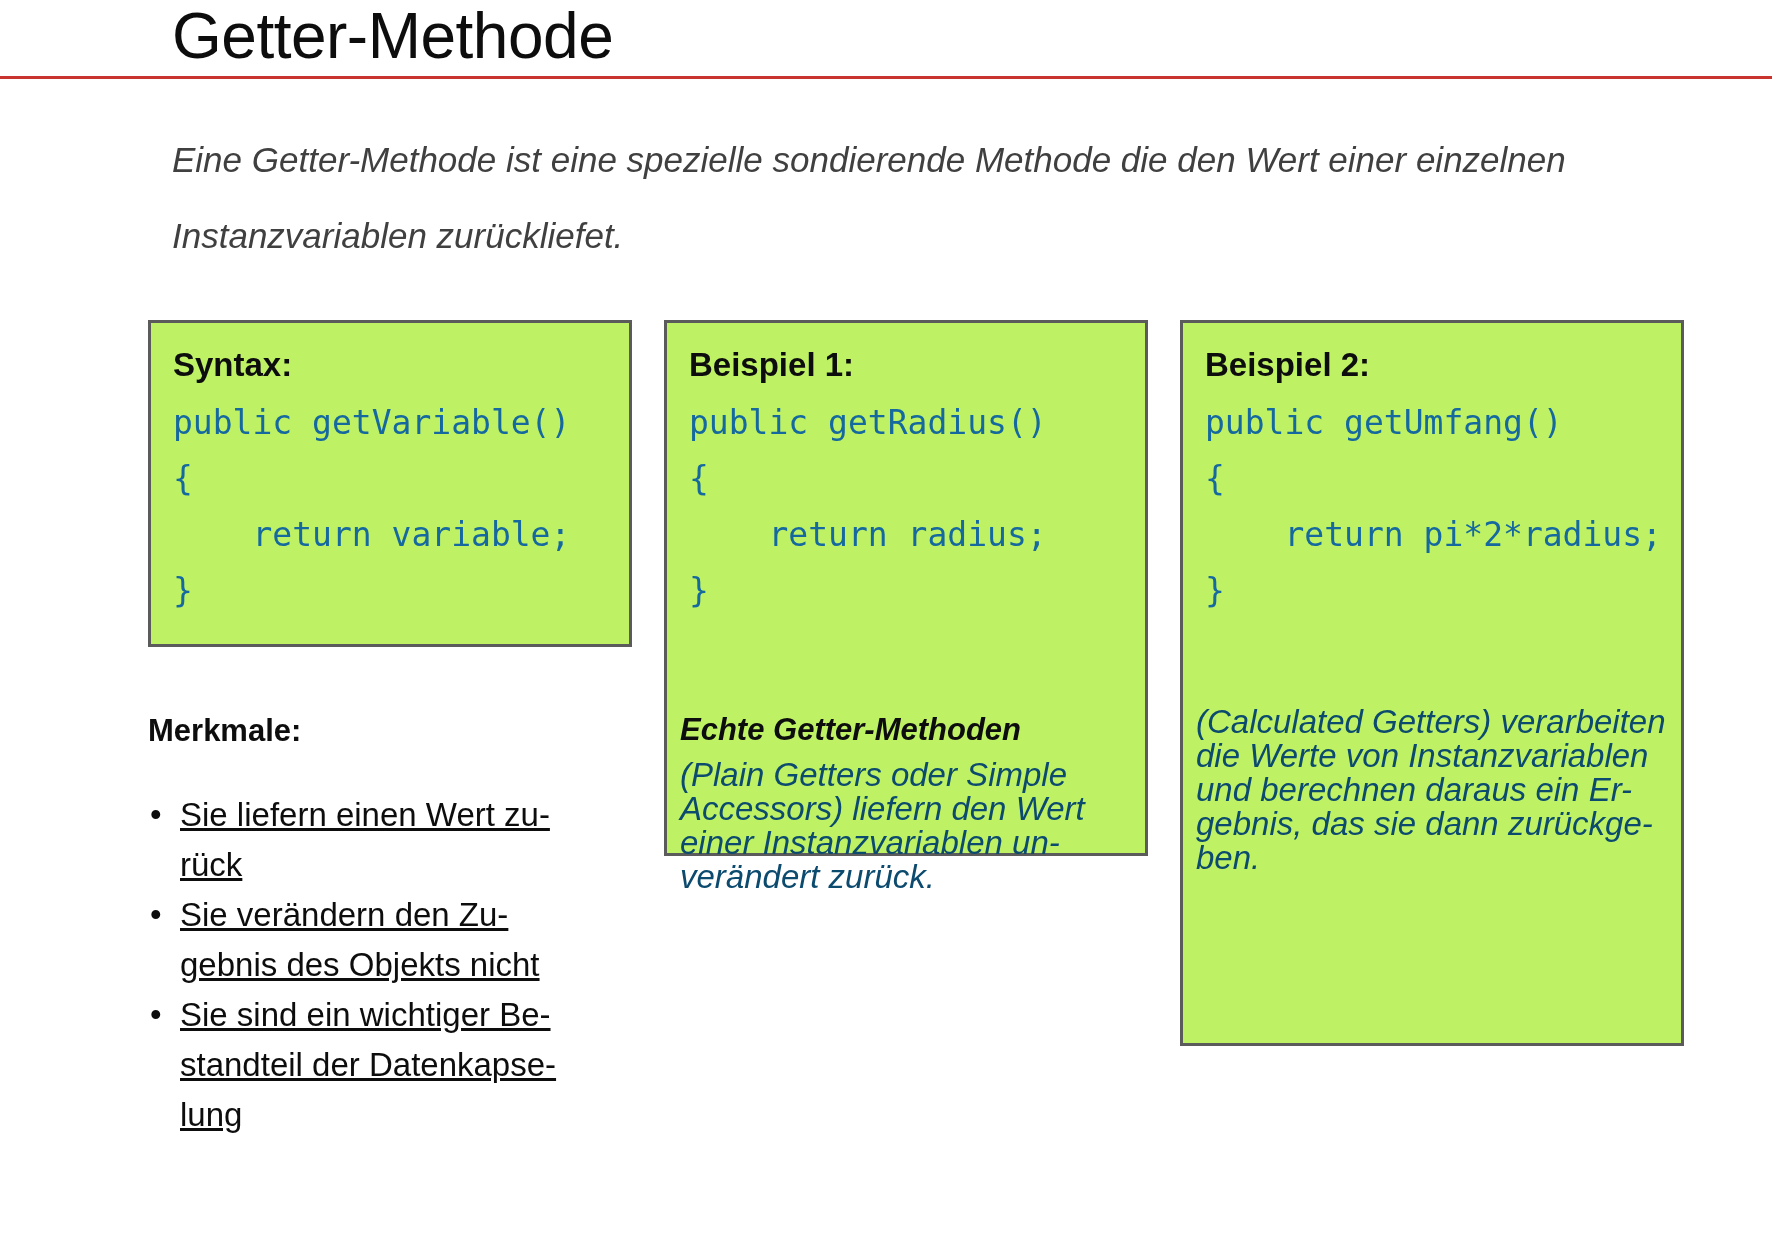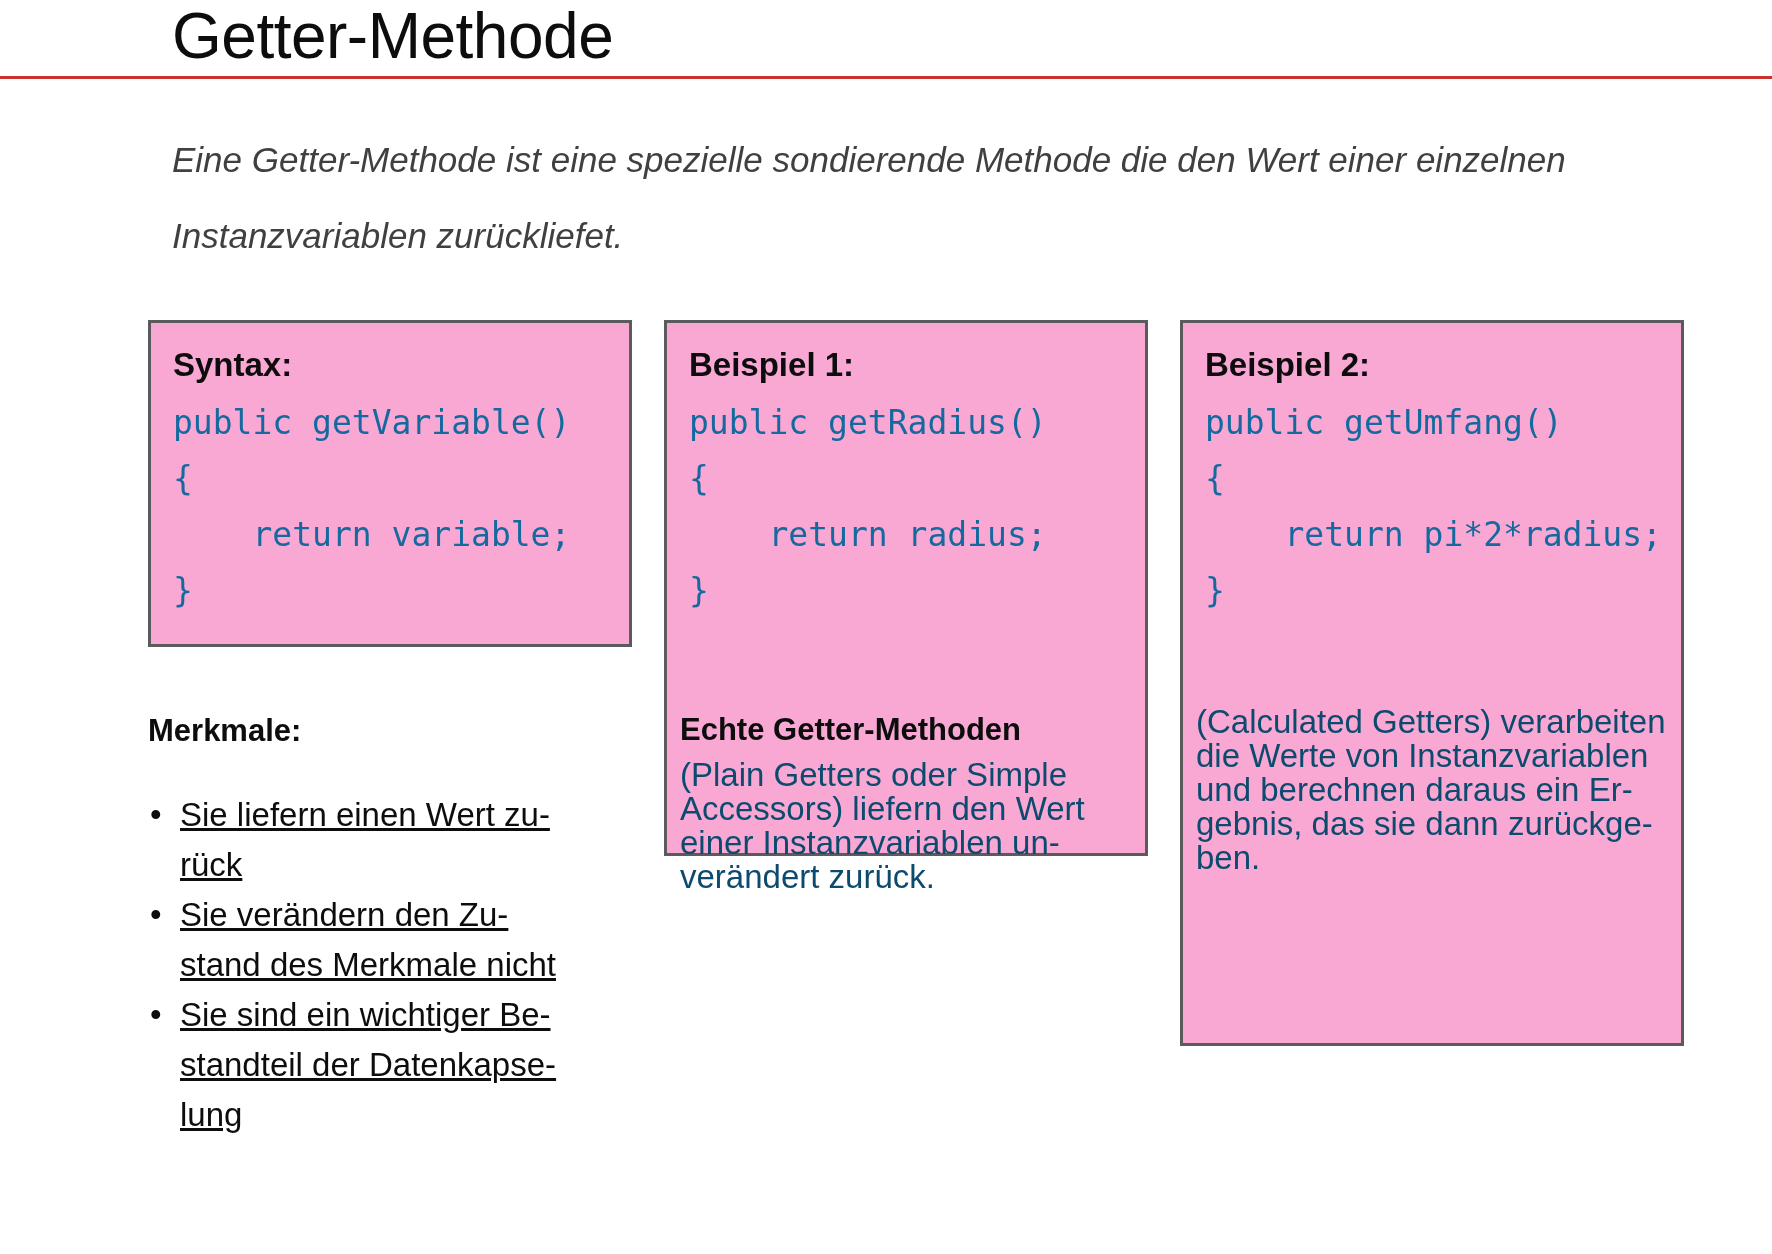--- a/index.html
+++ b/index.html
@@ -47,21 +47,21 @@
     line-height: 76px;
     color: #404040;
     font-style: italic;
   }
 
   .code-box {
     position: absolute;
     top: 0;
     box-sizing: border-box;
     border: 3px solid #5b5b5b;
-    background: #f9a8d4;
+    background: #bef264;
     padding: 18px 18px 20px 22px;
   }
   #box-1 { left: 148px;  top: 320px; width: 484px; height: 327px; }
   #box-2 { left: 664px;  top: 320px; width: 484px; height: 536px; }
   #box-3 { left: 1180px; top: 320px; width: 504px; height: 726px; }
 
   .box-heading {
     font-size: 33px;
     font-weight: bold;
     line-height: 48px;
@@ -109,20 +109,21 @@
     position: absolute;
     left: 2px;
     top: 0;
     font-size: 33px;
     line-height: 50px;
   }
 
   .desc-block {
     position: absolute;
     width: 470px;
+    font-style: italic;
   }
   #desc-2 { left: 680px;  top: 705px; width: 450px; }
   #desc-3 { left: 1196px; top: 705px; width: 560px; }
 
   .desc-title {
     font-size: 31px;
     font-weight: bold;
     line-height: 50px;
     color: #0d0d0d;
     white-space: nowrap;
@@ -165,21 +166,21 @@
 {
     return pi*2*radius;
 }</div>
 </div>
 
 <div class="merkmale-title">Merkmale:</div>
 <ul id="bullet-list">
   <li style="white-space:pre-line">Sie liefern einen Wert zu-
 rück</li>
   <li style="white-space:pre-line">Sie verändern den Zu-
-stand des Merkmale nicht</li>
+gebnis des Objekts nicht</li>
   <li style="white-space:pre-line">Sie sind ein wichtiger Be-
 standteil der Datenkapse-
 lung</li>
 </ul>
 
 <div class="desc-block" id="desc-2">
   <div class="desc-title">Echte Getter-Methoden</div>
   <div class="desc-body">(Plain Getters oder Simple
 Accessors) liefern den Wert
 einer Instanzvariablen un-

